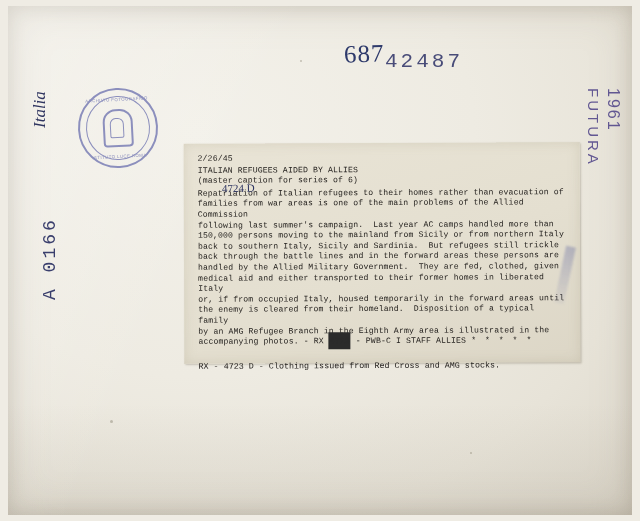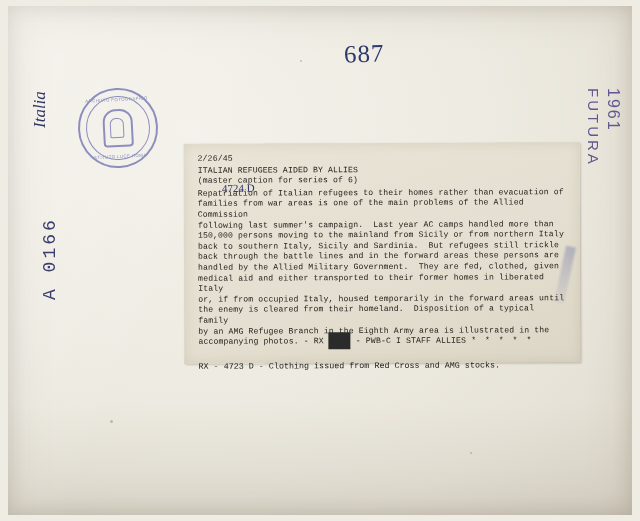--- a/index.html
+++ b/index.html
@@ -253,20 +253,21 @@
 </style>
 </head>
 <body>
 
 <div class="page">
   <div class="paper-sheet">
     <div class="edge-shade"></div>
   </div>
 
   <div class="hand-number">687</div>
+  <div class="stamp-number">42487</div>
 
   <div class="round-stamp">
     <div class="inner-ring"></div>
     <div class="stamp-top-text">ARCHIVIO FOTOGRAFICO</div>
     <div class="stamp-core"></div>
     <div class="stamp-bottom-text">ISTITUTO LUCE  ROMA</div>
   </div>
 
   <div class="side-italia">Italia</div>
   <div class="side-accession">A 0166</div>

